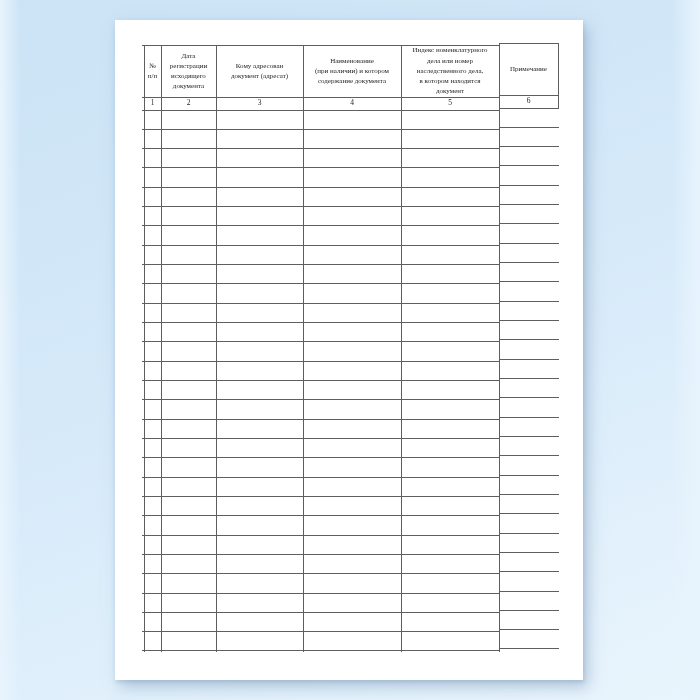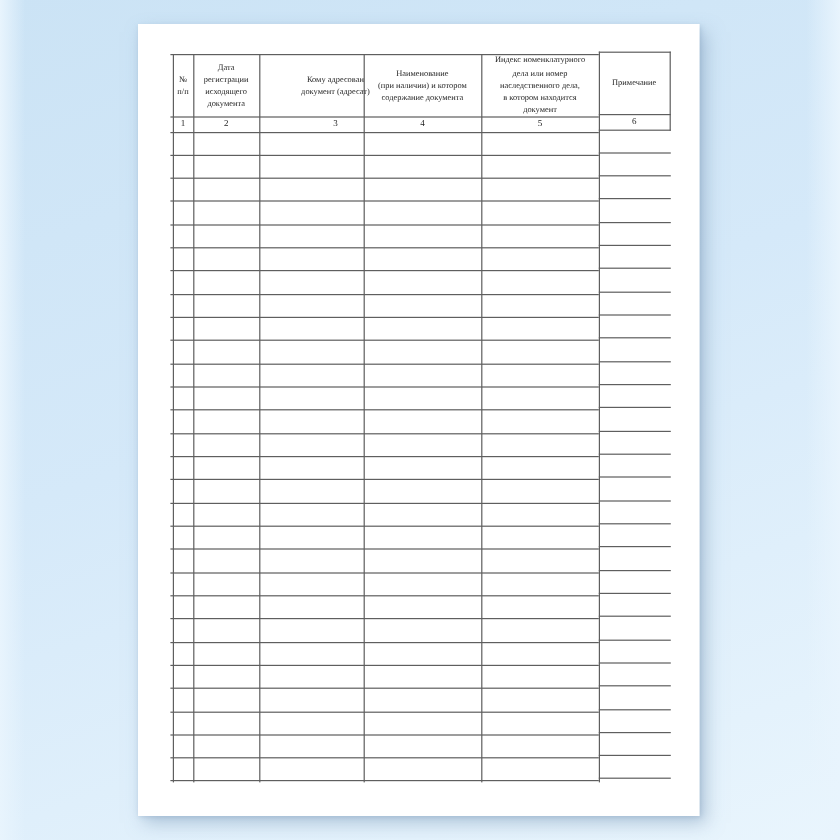--- a/index.html
+++ b/index.html
@@ -25,21 +25,21 @@
     color:#1f1f1f;
   }
   .ncell{
     position:absolute;top:77px;height:12.5px;
     display:flex;align-items:center;justify-content:center;
     font:7.5px/12.5px "Liberation Serif","DejaVu Serif",serif;
     color:#1f1f1f;
   }
   .hc1,.nc1{left:29px;width:17px;}
   .hc2,.nc2{left:46px;width:55px;}
-  .hc3,.nc3{left:101px;width:87px;margin-left:20px;}
+  .hc3,.nc3{left:101px;width:87px;}
   .hc4,.nc4{left:188px;width:98px;}
   .hc5,.nc5{left:286px;width:98px;}
   .hc6,.nc6{left:384px;width:59px;}
   .hc6{top:23px;}  
   .nc6{top:75px;}
   .hc5{line-height:10.3px;}
 </style>
 </head>
 <body>
 

